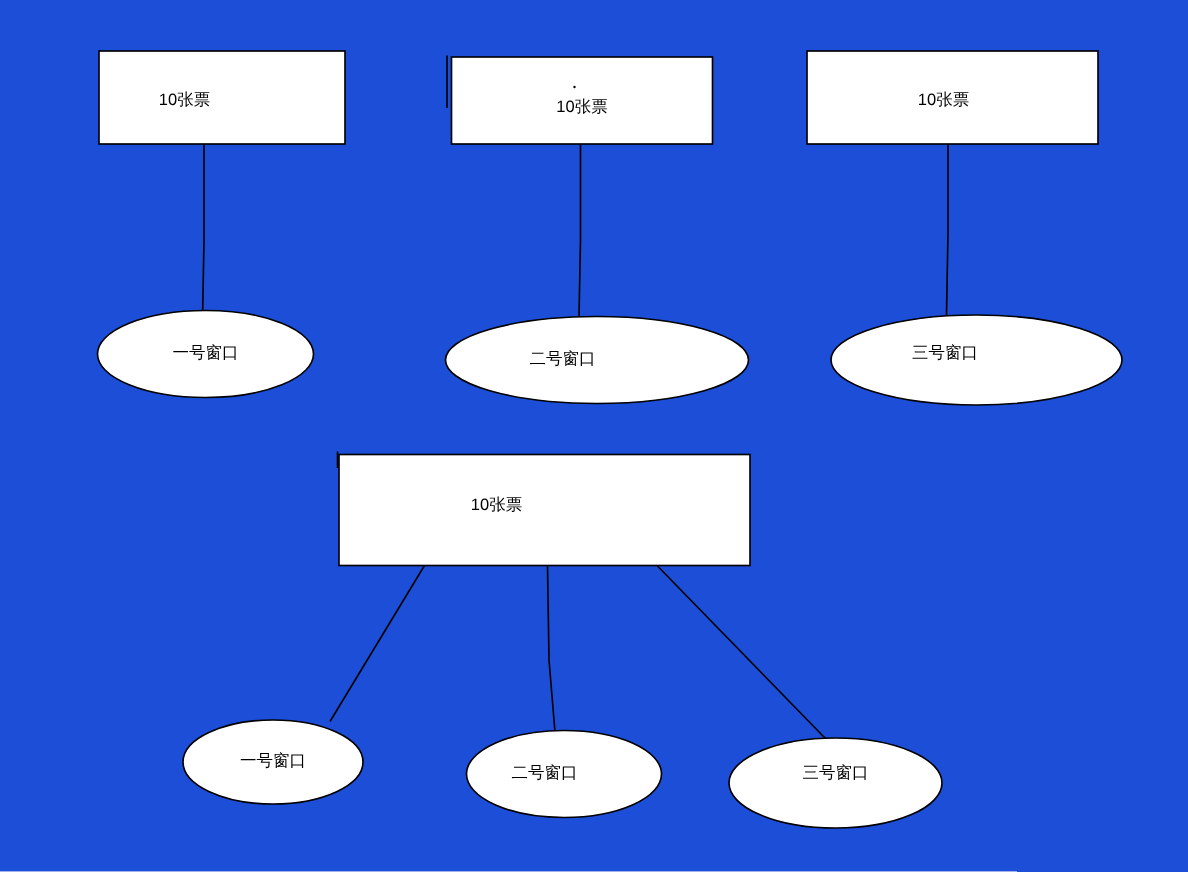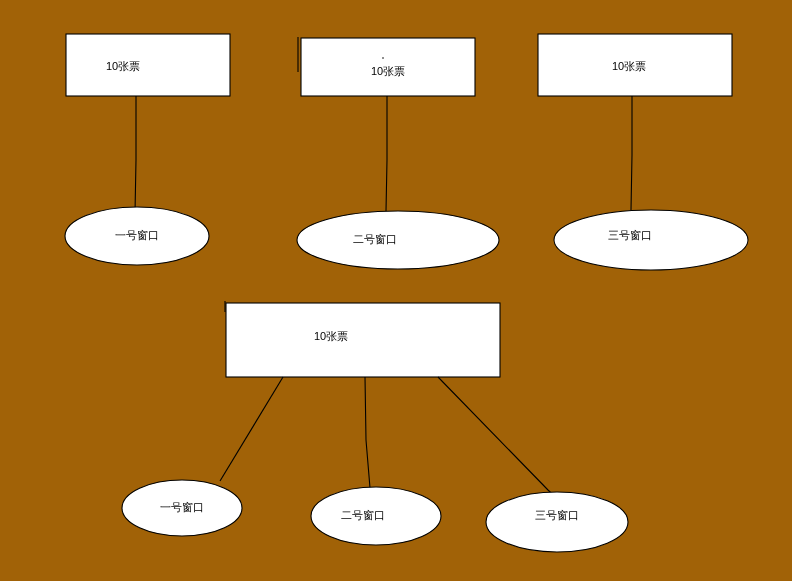--- a/index.html
+++ b/index.html
@@ -11,21 +11,21 @@
   body {
     width: 792px;
     height: 581px;
     font-family: "Liberation Sans", "DejaVu Sans", sans-serif;
     overflow: hidden;
   }
   #canvas-wrap {
     position: relative;
     width: 792px;
     height: 581px;
-    background: #a16207;
+    background: #1d4ed8;
   }
   svg#diagram {
     position: absolute;
     left: 0;
     top: 0;
     width: 792px;
     height: 581px;
     display: block;
   }
   .shape-outline {

